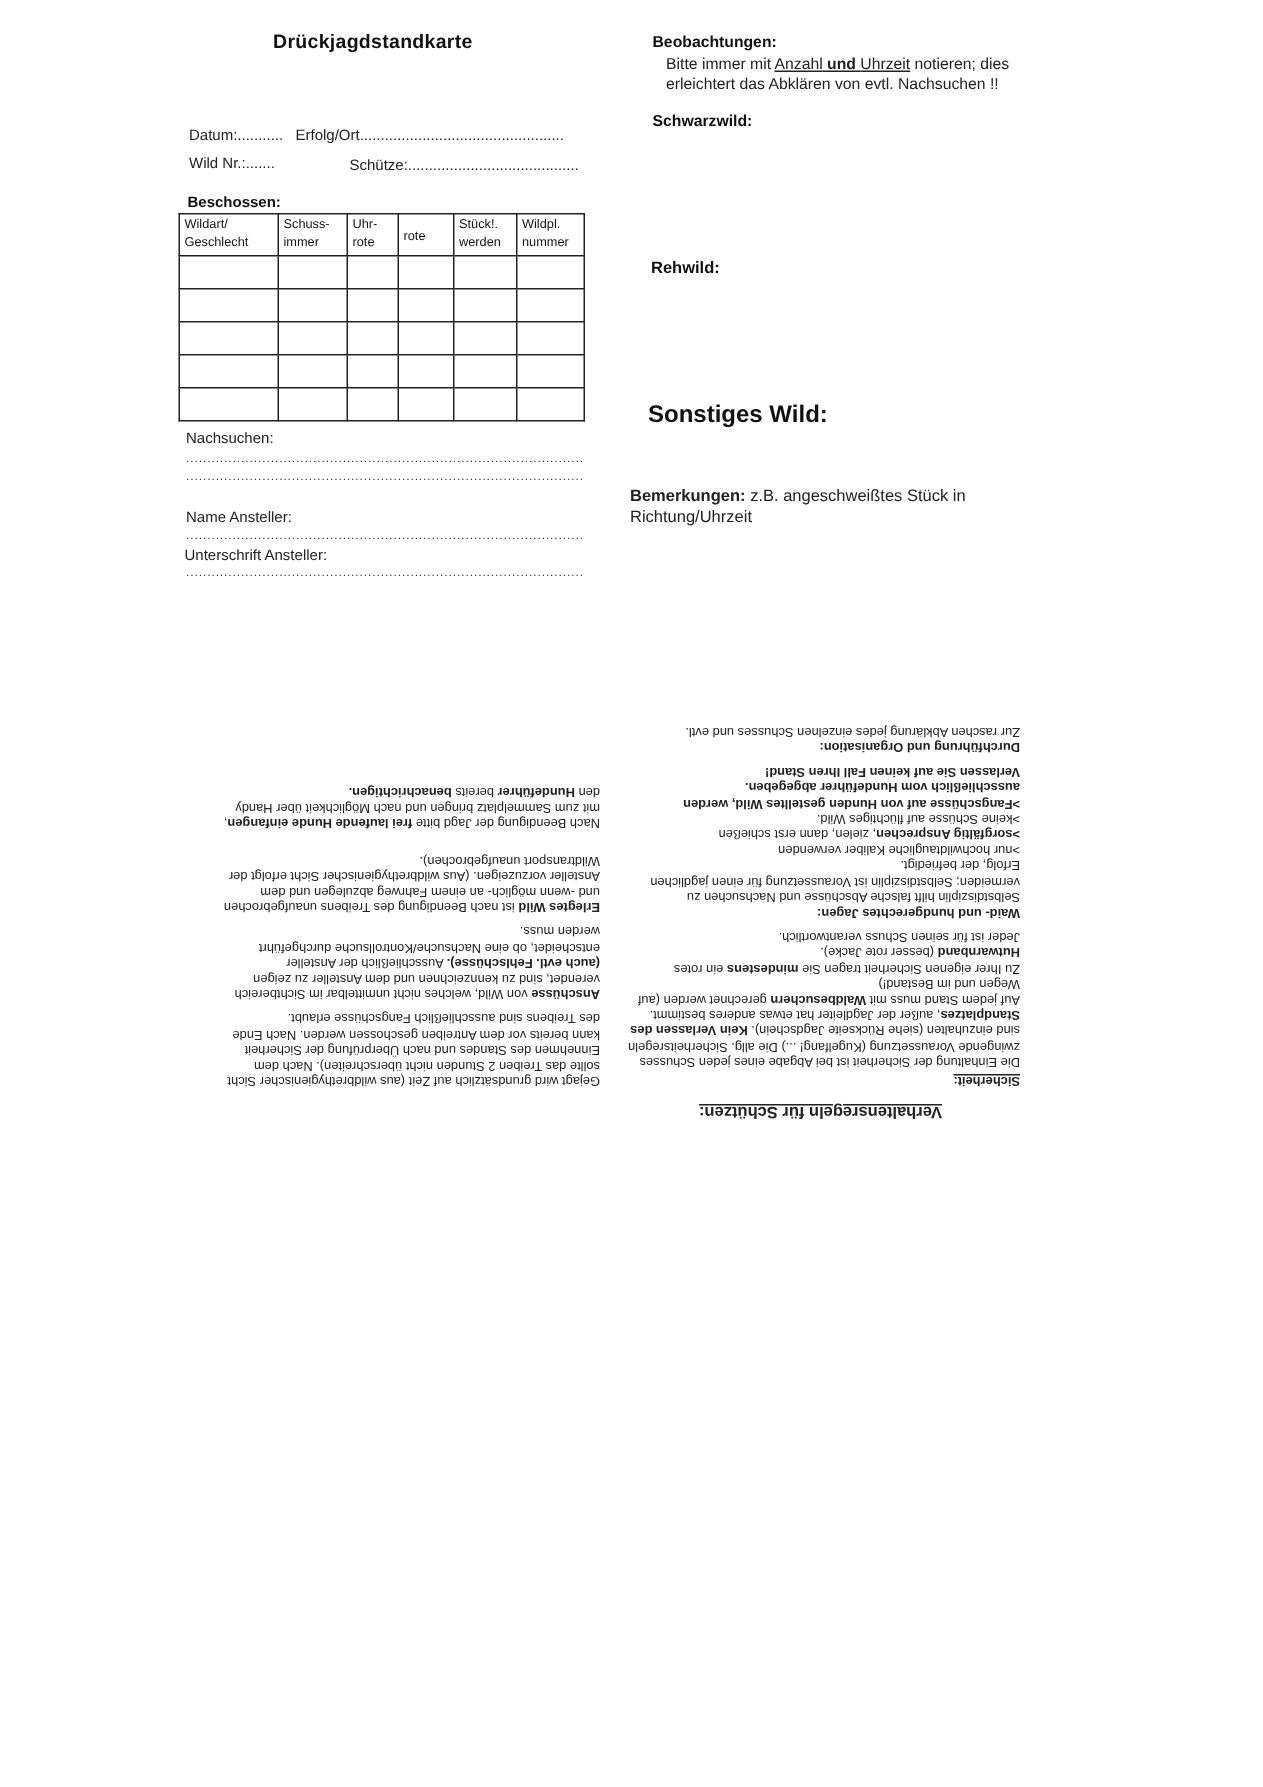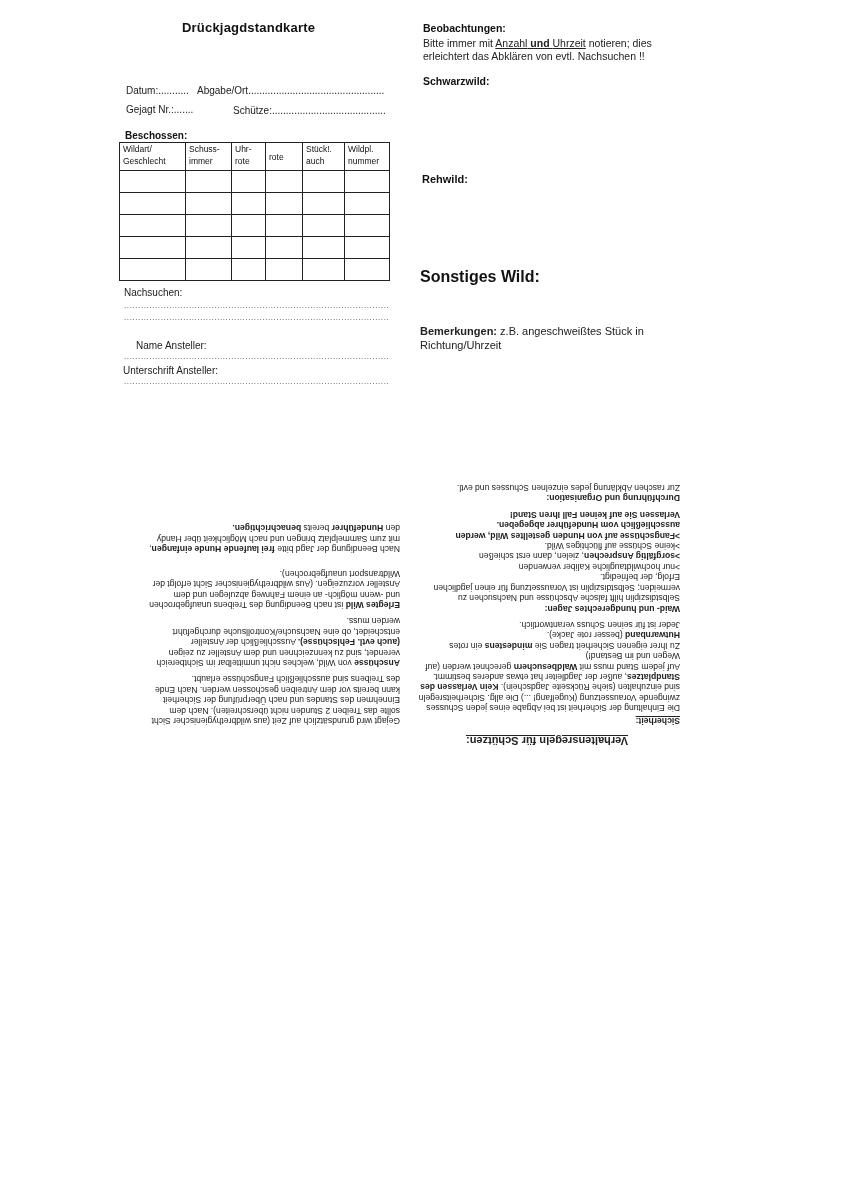--- a/index.html
+++ b/index.html
@@ -8,48 +8,48 @@
   .abs { position:absolute; }
   .title { left:182px; top:20px; font-size:13px; font-weight:bold; letter-spacing:0.2px; }
   .field { font-size:10px; white-space:nowrap; color:#222; }
   .section-h { font-size:10px; font-weight:bold; }
   table.shot { position:absolute; left:119px; top:142px; border-collapse:collapse; font-size:8.5px; }
   table.shot td, table.shot th { border:1px solid #222; padding:0 3px; vertical-align:top; text-align:left; font-weight:normal; line-height:12px; }
   table.shot th { height:27px; }
   table.shot td { height:21px; }
   .dots { font-size:8px; color:#333; white-space:nowrap; overflow:hidden; letter-spacing:0.6px; }
   .right-text { font-size:10.5px; line-height:13px; color:#222; }
-  .right-h { font-size:10.5px; font-weight:bold; }
+  .right-h { font-size:10.5px; font-weight:bold;margin-left:12px; }
   .flip { transform:rotate(180deg); transform-origin:center center; }
   .rules { font-size:8.6px; line-height:10.4px; color:#222; }
   .rules p { margin:0 0 6px 0; }
   .rules b { font-weight:bold; }
   .rules .h { font-weight:bold; text-decoration:underline; margin-bottom:2px; }
   .rules .bigh { font-weight:bold; text-decoration:underline; font-size:11px; margin-top:14px; text-align:center; }
 </style>
 </head>
 <body>
 
 <div class="abs title">Drückjagdstandkarte</div>
 
 <div class="abs field" style="left:126px; top:85px;">Datum:...........</div>
-<div class="abs field" style="left:197px; top:85px; width:192px; overflow:hidden;">Abgabe/Ort.................................................</div>
-<div class="abs field" style="left:126px; top:104px;">Gejagt Nr.:.......</div>
+<div class="abs field" style="left:197px; top:85px; width:192px; overflow:hidden;">Erfolg/Ort.................................................</div>
+<div class="abs field" style="left:126px; top:104px;">Wild Nr.:.......</div>
 <div class="abs field" style="left:233px; top:105px; width:156px; overflow:hidden;">Schütze:.........................................</div>
 
 <div class="abs section-h" style="left:125px; top:130px;">Beschossen:</div>
 
 <table class="shot">
   <tbody>
       <tr>
     <th style="width:59px;margin-left:16px;"><span>Wildart/</span><br><span>Geschlecht</span></th>
     <th style="width:39px;"><span>Schuss-</span><br><span>immer</span></th>
     <th style="width:27px;"><span>Uhr-</span><br><span>rote</span></th>
     <th style="width:30px; vertical-align:middle;"><span>rote</span></th>
-    <th style="width:35px;"><span>Stück!.</span><br><span>auch</span></th>
+    <th style="width:35px;"><span>Stück!.</span><br><span>werden</span></th>
     <th style="width:38px;"><span>Wildpl.</span><br><span>nummer</span></th>
   </tr>
   <tr>
         <td></td>
         <td></td>
         <td></td>
         <td></td>
         <td></td>
         <td></td>
       </tr>
@@ -84,27 +84,27 @@
         <td></td>
         <td></td>
         <td></td>
       </tr>
 </tbody>
   </table>
 
 <div class="abs field" style="left:124px; top:287px;">Nachsuchen:</div>
 <div class="abs dots" style="left:124px; top:301px; width:265px;">.....................................................................................................</div>
 <div class="abs dots" style="left:124px; top:313px; width:265px;">.....................................................................................................</div>
-<div class="abs field" style="left:136px; top:340px;">Name Ansteller:</div>
+<div class="abs field" style="left:124px; top:340px;">Name Ansteller:</div>
 <div class="abs dots" style="left:124px; top:352px; width:265px;">.....................................................................................................</div>
 <div class="abs field" style="left:123px; top:365px;">Unterschrift Ansteller:</div>
 <div class="abs dots" style="left:124px; top:377px; width:265px;">.....................................................................................................</div>
 
 <div class="abs right-h" style="left:423px; top:22px;">Beobachtungen:</div>
-<div class="abs right-text" style="left:423px; top:37px; width:250px;">
+<div class="abs right-text" style="left:444px; top:37px; width:250px;">
   <span>Bitte immer mit </span><u>Anzahl</u><u><b> und </b></u><u>Uhrzeit</u><span> notieren; dies erleichtert das Abklären von evtl. Nachsuchen !!</span>
 </div>
 <div class="abs right-h" style="left:423px; top:75px;">Schwarzwild:</div>
 <div class="abs right-h" style="left:422px; top:173px; font-size:11px;">Rehwild:</div>
 <div class="abs right-h" style="left:420px; top:268px; font-size:16px;">Sonstiges Wild:</div>
 <div class="abs right-text" style="left:420px; top:324px; width:260px; font-size:11px; line-height:14px;">
   <b>Bemerkungen:</b><span> z.B. angeschweißtes Stück in Richtung/Uhrzeit</span>
 </div>
 
 <div class="abs flip rules" style="left:414px; top:456px; width:266px; height:304px;">

